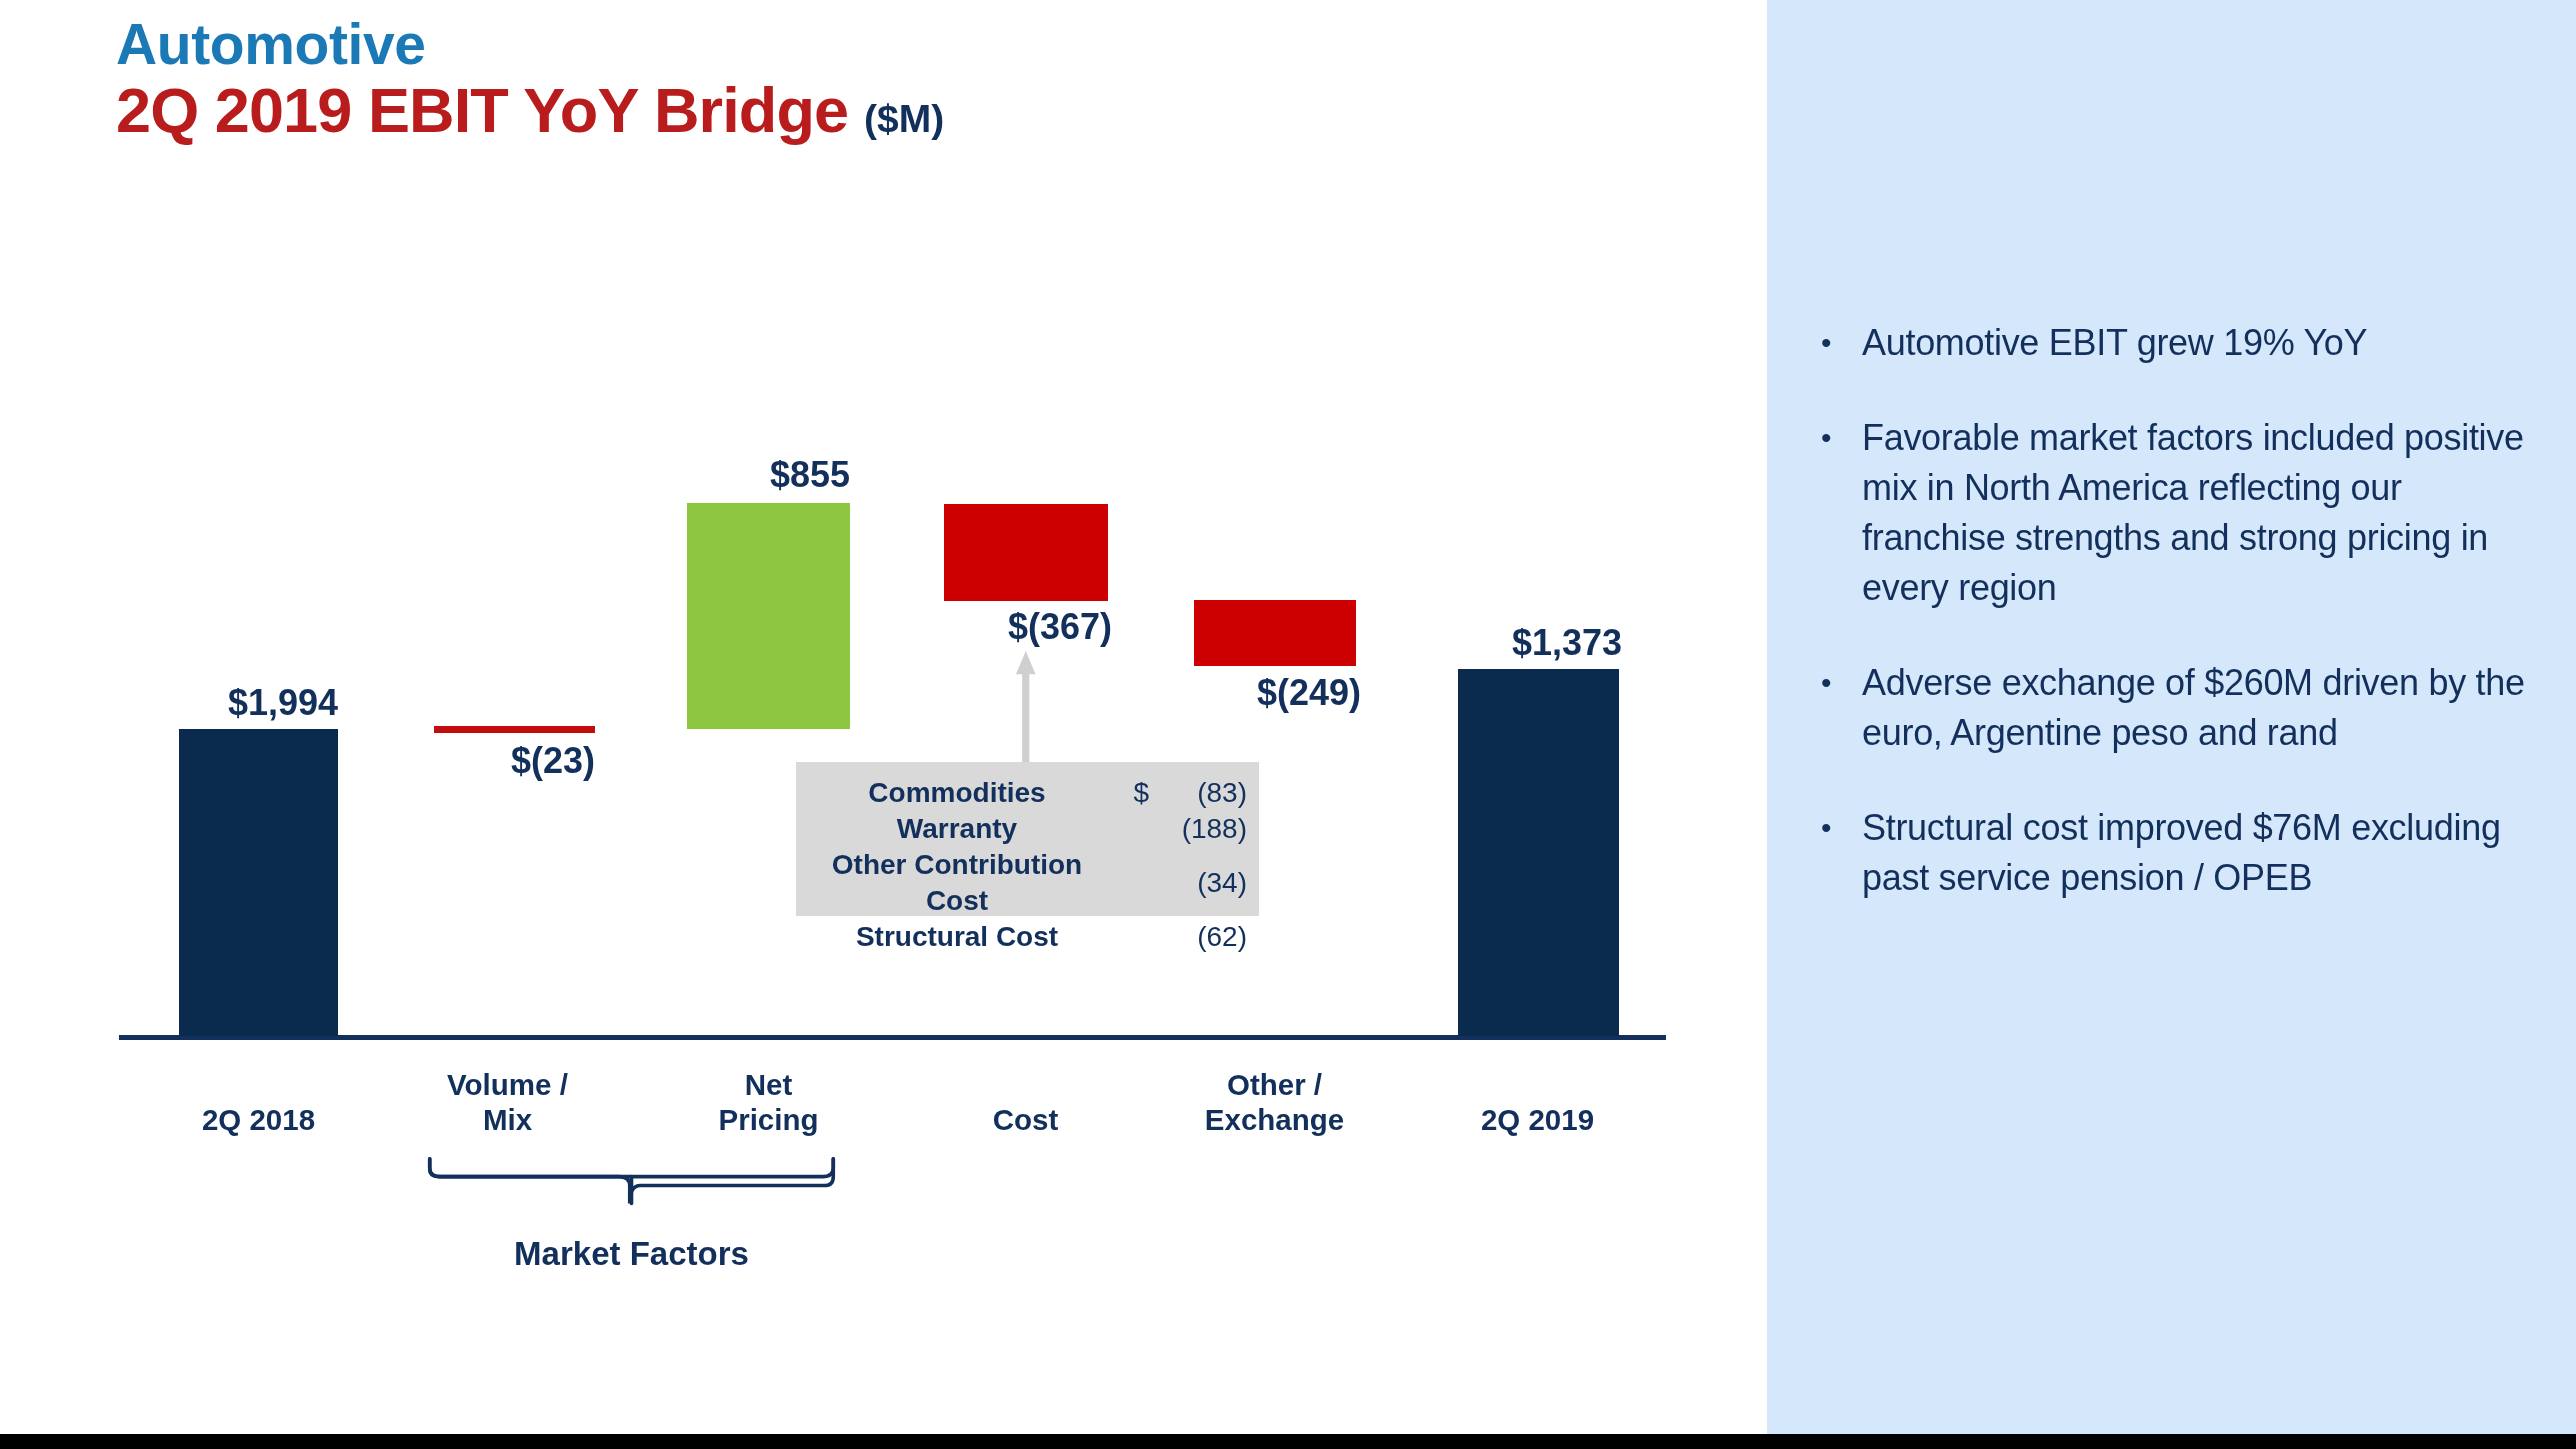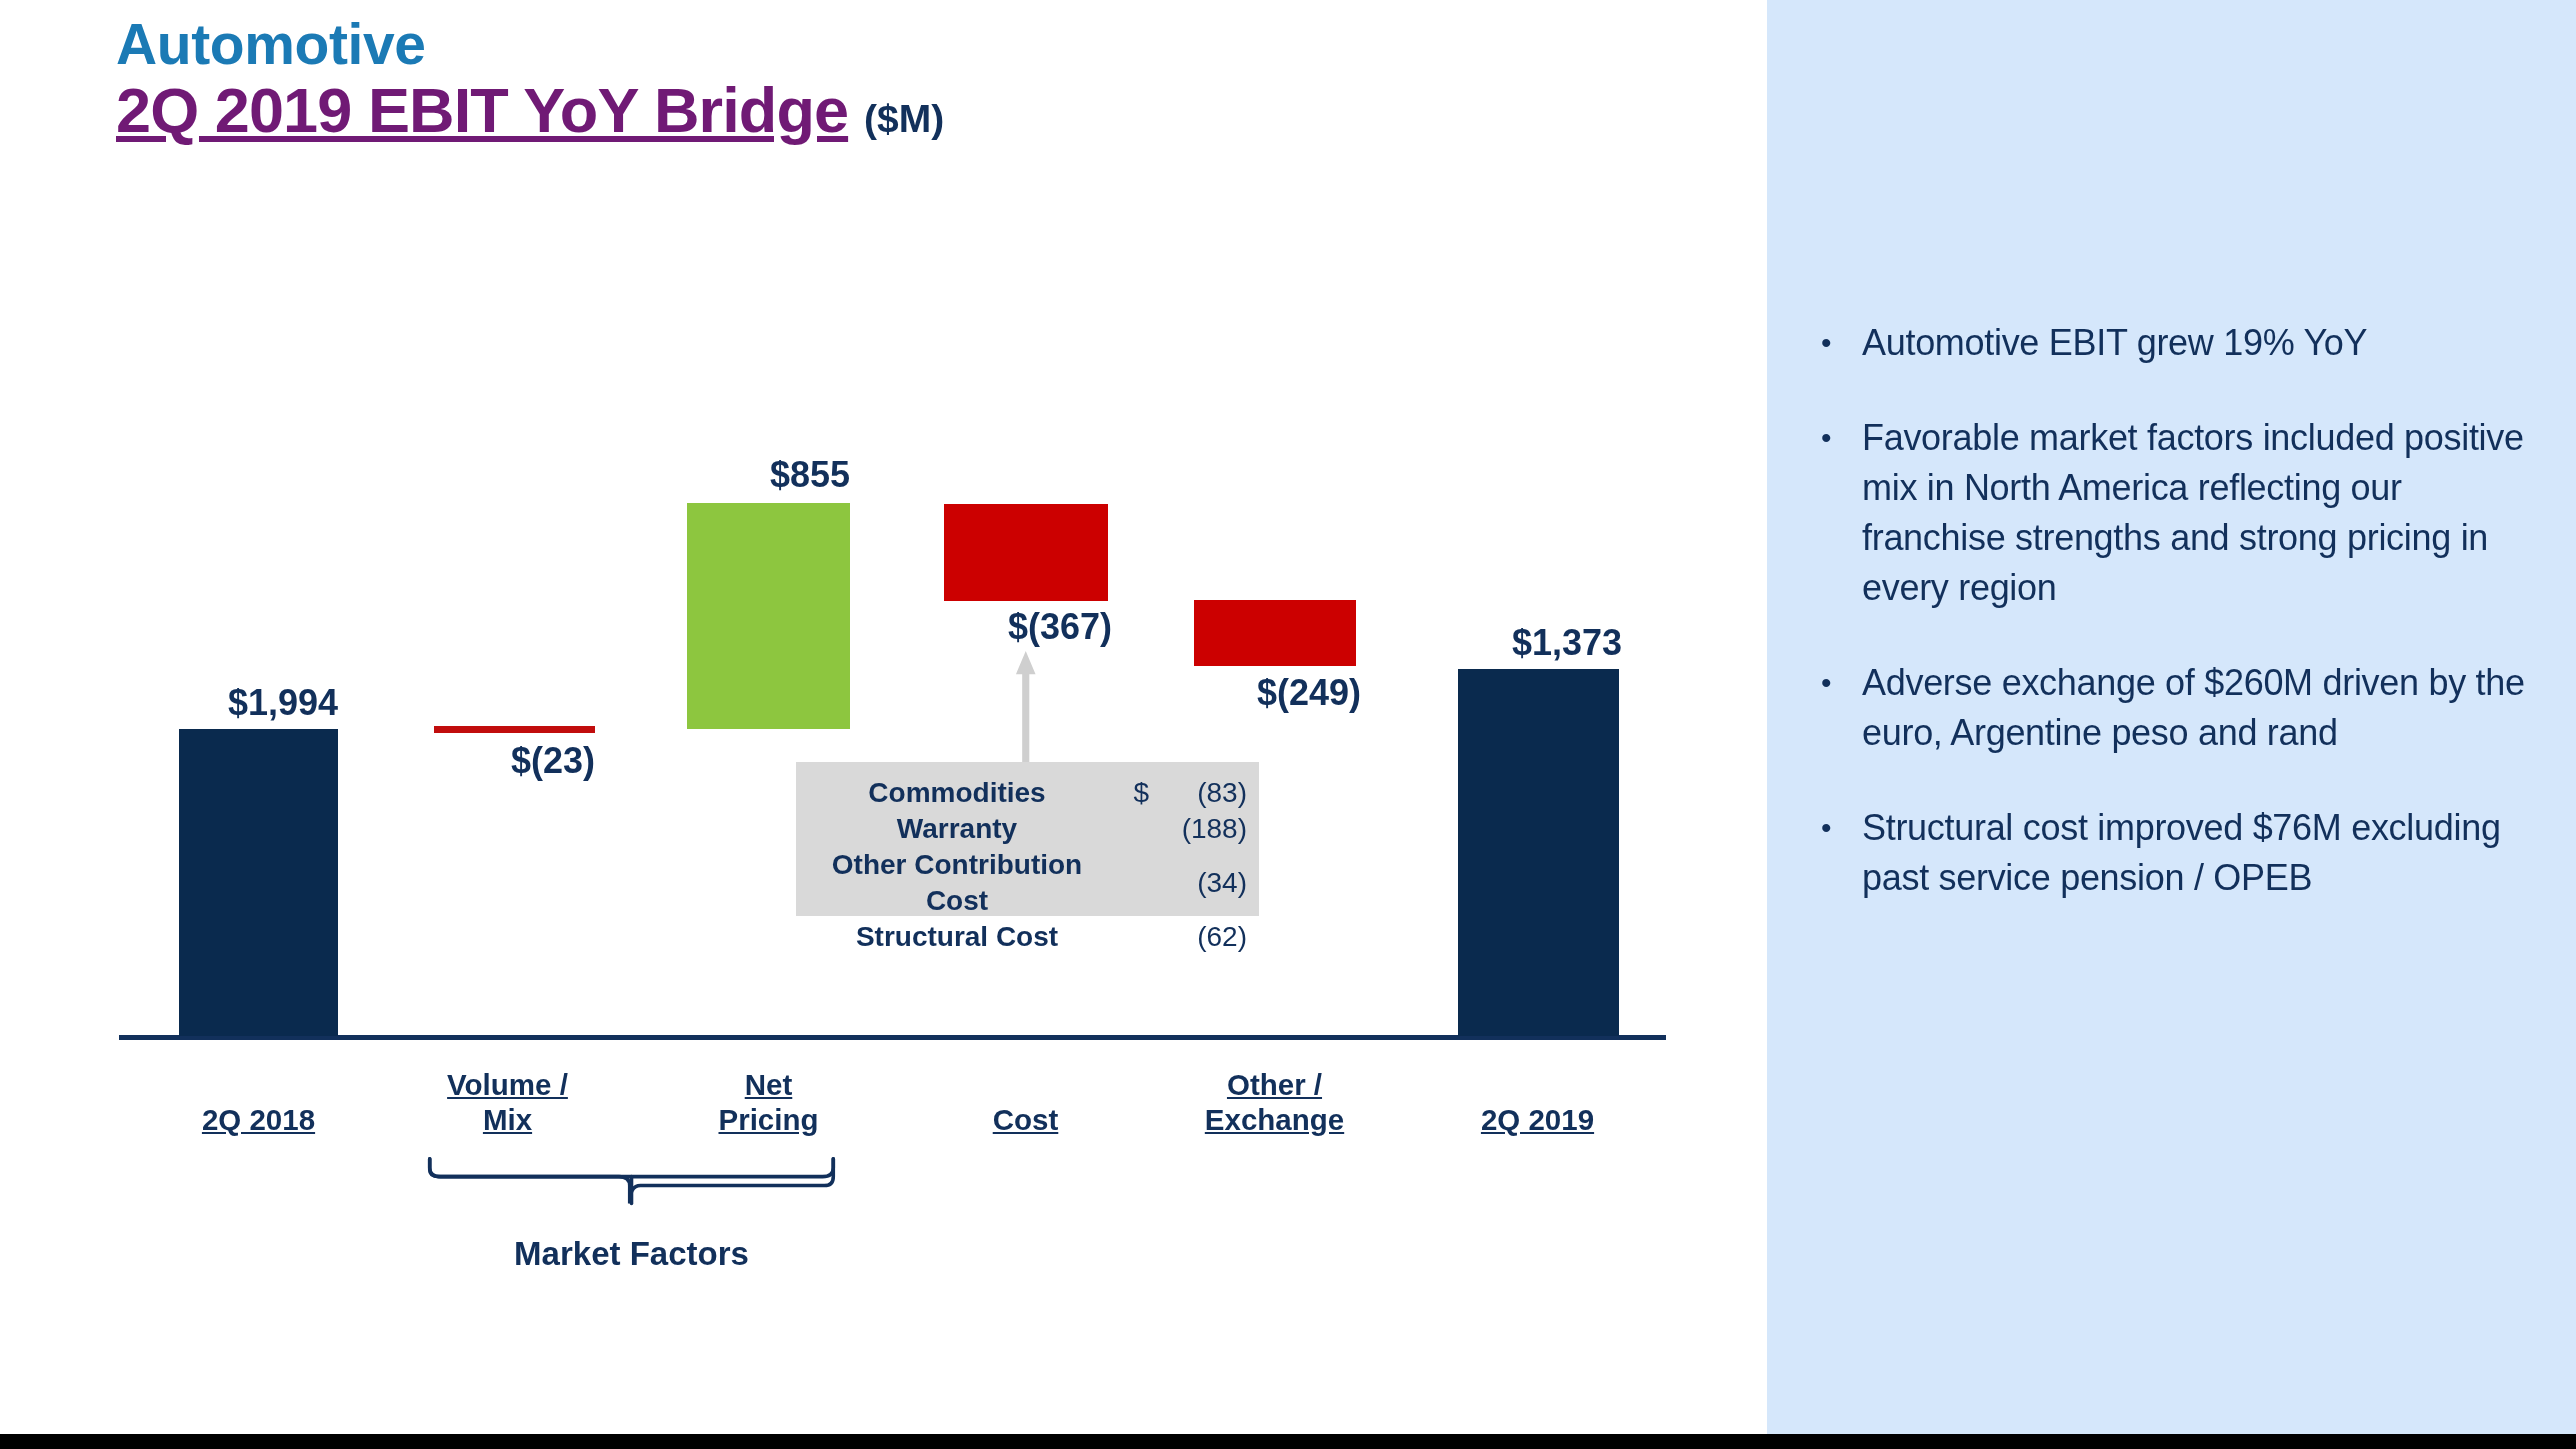--- a/index.html
+++ b/index.html
@@ -34,22 +34,22 @@
     position:absolute;left:0;top:1434px;width:2576px;height:15px;background:#000000;
   }
   
   #title-block{position:absolute;left:116px;top:18px;}
   #eyebrow{
     color:#1B7AB5;font-size:57px;font-weight:bold;line-height:52px;
     font-stretch:condensed;letter-spacing:-0.4px;
   }
   #title-line{display:flex;align-items:baseline;margin-top:3.6px;}
   #main-title{
-    color:#701a75;font-size:63px;font-weight:bold;line-height:72px;
-    font-stretch:condensed;letter-spacing:-0.9px;text-decoration:underline;
+    color:#b91c1c;font-size:63px;font-weight:bold;line-height:72px;
+    font-stretch:condensed;letter-spacing:-0.9px;
   }
   #title-unit{
     color:#12305B;font-size:39px;font-weight:bold;margin-left:16px;
     font-stretch:condensed;
   }
   
   #chart-area{position:absolute;left:0;top:0;width:1767px;height:1434px;}
   #axis-line{
     position:absolute;left:119px;top:1035px;width:1547px;height:4.5px;background:#12305B;
   }
@@ -57,21 +57,21 @@
   .bar-navy{background:#0A2A4E;}
   .bar-green{background:#8DC63F;}
   .bar-red{background:#CC0000;}
   .redline{position:absolute;background:#C10D0D;}
   .val-label{
     position:absolute;color:#12305B;font-weight:bold;font-size:36px;
     font-stretch:condensed;white-space:nowrap;text-align:right;
   }
   .cat-label{
     position:absolute;color:#12305B;font-weight:bold;font-size:29.5px;
-    line-height:35px;font-stretch:condensed;text-align:center;white-space:pre-line;text-decoration:underline;
+    line-height:35px;font-stretch:condensed;text-align:center;white-space:pre-line;
   }
   
   #callout-box{
     position:absolute;left:796px;top:762px;width:463px;height:154px;
     background:#d9d9d9;
   }
   #callout-table{
     position:absolute;left:16px;top:12.5px;width:435px;
     border-collapse:collapse;
   }

